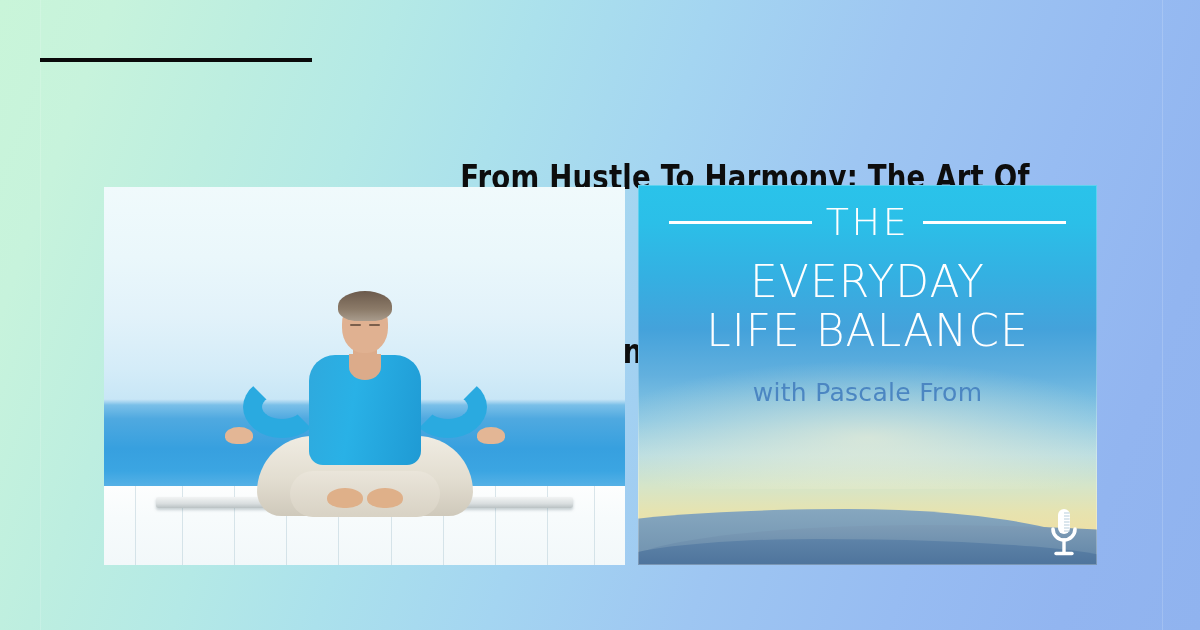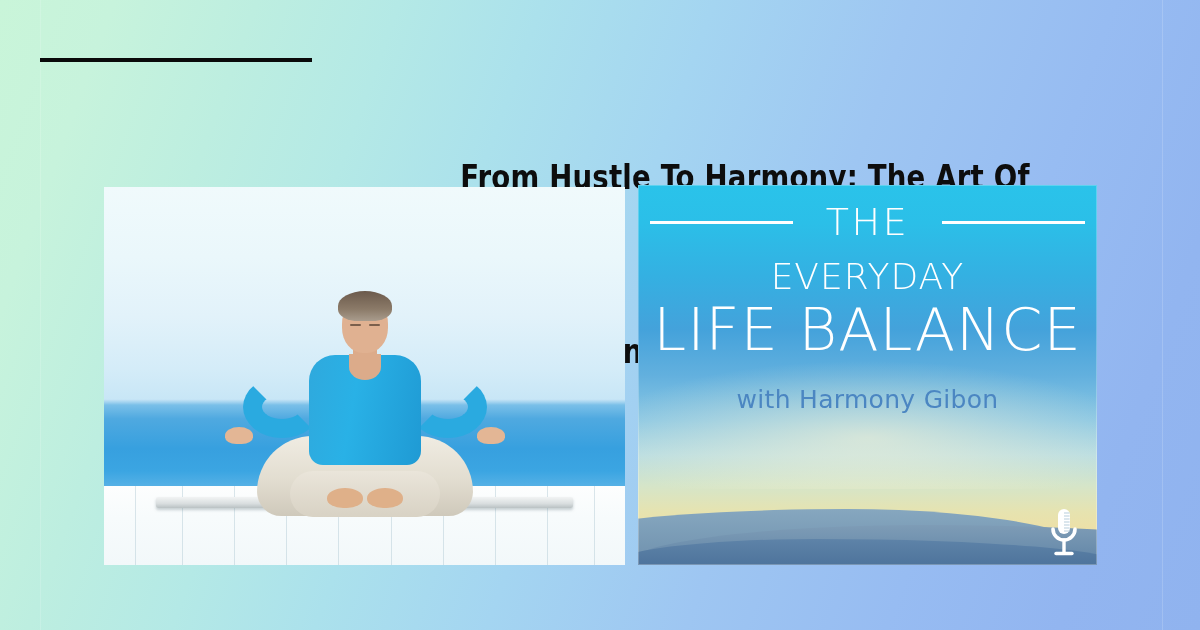--- a/index.html
+++ b/index.html
@@ -244,40 +244,40 @@
   }
 
   .cover-inner {
     position: absolute; inset: 0;
     display: flex; flex-direction: column;
     align-items: center;
     padding-top: 18px;
   }
 
   .the-row {
-    display: flex; align-items: center; justify-content: space-between;
+    display: flex; align-items: center; justify-content: center;
     width: 100%; gap: 14px; padding: 0 12px;
   }
   .the-line { height: 3px; background: #ffffff; flex: 1 1 auto; max-width: 143px; }
   .the-word {
     color: #ffffff; font-size: 38px; letter-spacing: 2.5px;
     font-weight: 300; line-height: 1;
     font-family: "DejaVu Sans", sans-serif;
   }
 
   .cover-main {
     margin-top: 16px;
     text-align: center;
     color: #ffffff;
     font-family: "DejaVu Sans", sans-serif;
     font-weight: 300;
     letter-spacing: 1px;
   }
-  .cover-main .l1 { display: block; font-size: 36px; line-height: 1.12; }
-  .cover-main .l2 { display: block; font-size: 59px; line-height: 1.12; }
+  .cover-main .l1 { display: block; font-size: 44px; line-height: 1.12; }
+  .cover-main .l2 { display: block; font-size: 44px; line-height: 1.12; }
   .cover-main .l3 { display: block; font-size: 52px; line-height: 1.12; }
 
   .cover-with {
     margin-top: 22px;
     color: #4b86c2;
     font-size: 25px;
     font-weight: 400;
     letter-spacing: 0.3px;
     font-family: "DejaVu Sans", sans-serif;
   }
@@ -356,21 +356,21 @@
         <div class="the-line"></div>
         <div class="the-word">THE</div>
         <div class="the-line"></div>
       </div>
 
       <div class="cover-main">
         <span class="l1">EVERYDAY</span>
         <span class="l2">LIFE BALANCE</span>
       </div>
 
-      <div class="cover-with">with Harmony Gibon</div>
+      <div class="cover-with">with Pascale From</div>
     </div>
 
     <svg class="mic" viewBox="0 0 34 52">
       <rect x="11" y="2" width="12" height="25" rx="6" fill="#ffffff"></rect>
       <g stroke="#c8d8e4" stroke-width="1.3">
         <line x1="17" y1="6" x2="22.6" y2="6"></line>
         <line x1="17" y1="9" x2="22.6" y2="9"></line>
         <line x1="17" y1="12" x2="22.6" y2="12"></line>
         <line x1="17" y1="15" x2="22.6" y2="15"></line>
         <line x1="17" y1="18" x2="22.6" y2="18"></line>

